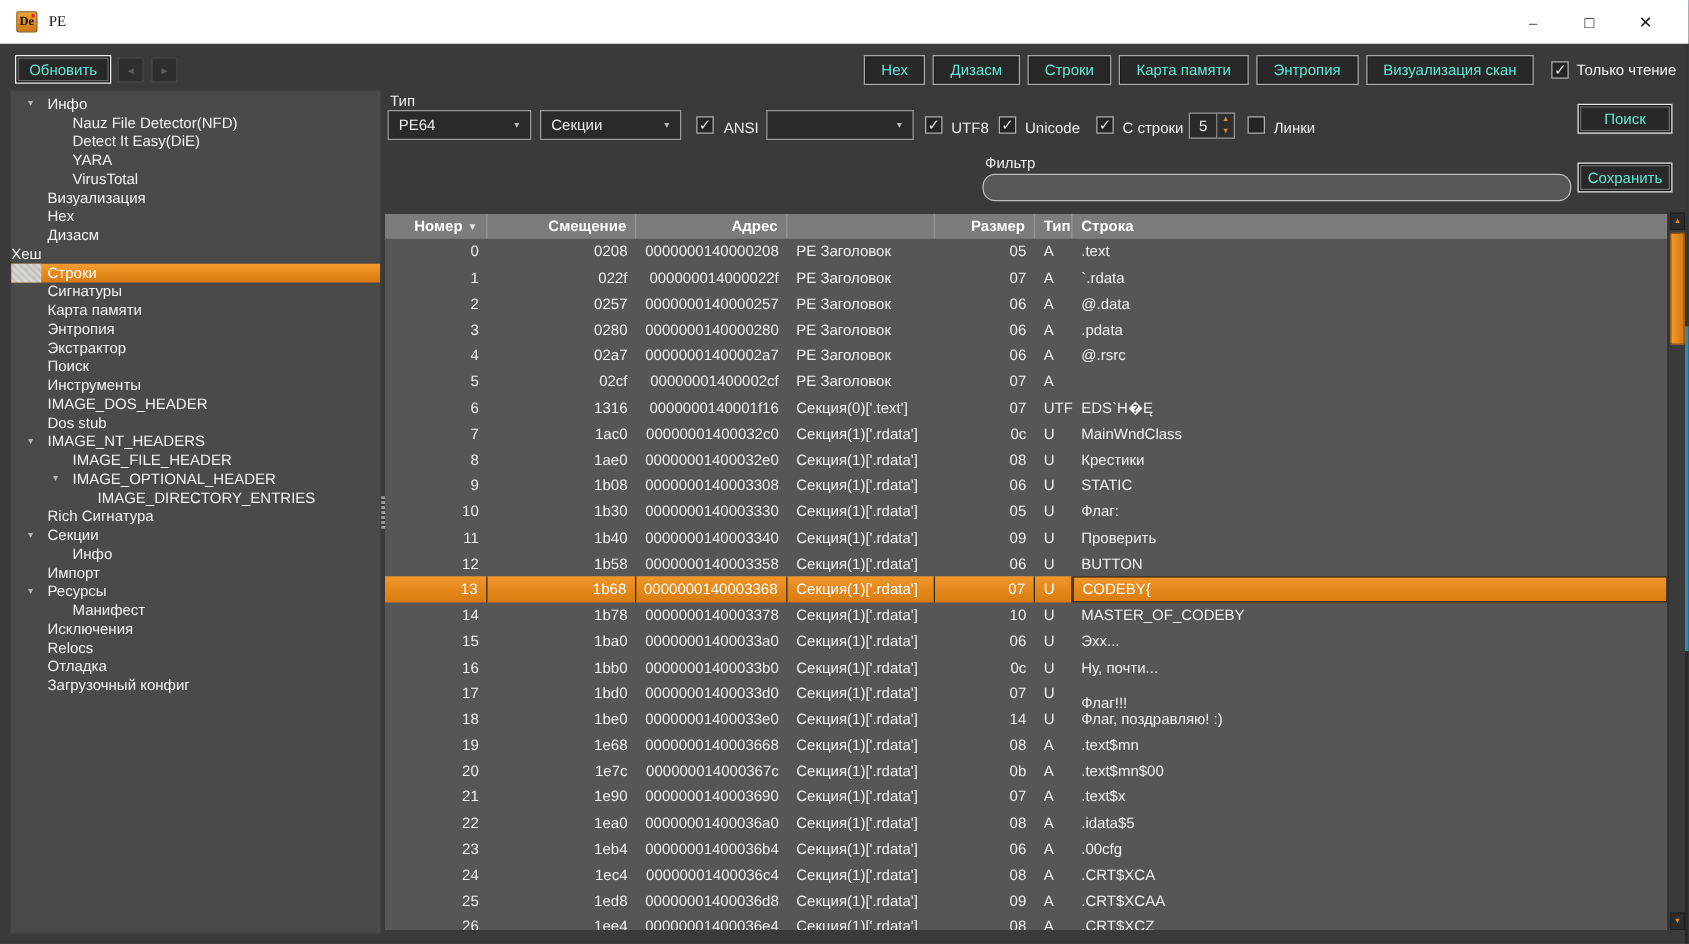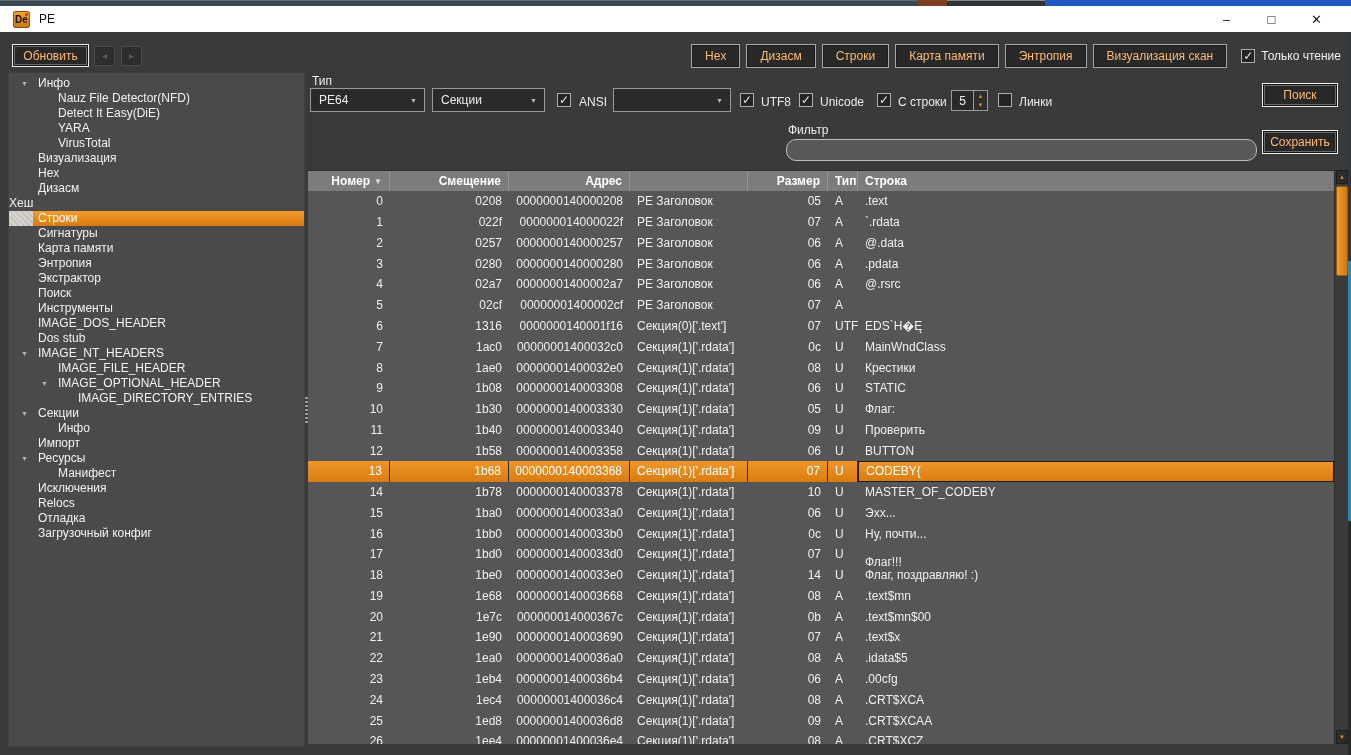--- a/index.html
+++ b/index.html
@@ -6,35 +6,35 @@
   html,body { width:1351px; height:755px; overflow:hidden; }
   body {
     position:relative; background:#3a3a3a;
     font-family:"Liberation Sans", sans-serif; color:#ededed;
     -webkit-font-smoothing:antialiased;
   }
   
   .strip { position:absolute; top:0; height:6px; }
   .edge-right { position:absolute; width:3px; right:0; }
   
-  .titlebar { position:absolute; top:6px; left:0; width:1351px; height:26px;
-    background:#ffffff; display:flex; align-items:center; }
+  .titlebar { position:absolute; top:0; left:0; width:1351px; height:35px;
+    background:#ffffff; display:flex; align-items:center;font-family:Liberation Serif, serif; }
   .app-icon { width:17px; height:17px; margin-left:13px; border-radius:2px;
     background:linear-gradient(#f2a42c,#c9791a); color:#1c1206; font-size:10px;
     font-weight:bold; display:flex; align-items:center; justify-content:center;
     border:1px solid #8a5510; position:relative; }
   .app-icon i { position:absolute; right:1px; top:1px; width:3px; height:3px;
     background:#d22; border-radius:50%; }
   .title-text { margin-left:9px; color:#111; font-size:12px; }
   .win-controls { margin-left:auto; display:flex; align-items:center;
     margin-right:12px; color:#1a1a1a; }
   .win-btn { width:45px; height:24px; display:flex; align-items:center;
     justify-content:center; font-size:13px; }
   
-  .btn { background:#282828; color:#fdba74; border:1px solid #a8a8a8;
+  .btn { background:#282828; color:#5eead4; border:1px solid #a8a8a8;
     display:flex; align-items:center; justify-content:center; font-size:12px;
     box-shadow:inset 0 0 0 1px #1e1e1e; cursor:default; }
   .btn.primary { border:1px solid #ededed; box-shadow:inset 0 0 0 1px #161616, inset 0 0 0 2px #6a6a6a; }
   .navbtn { position:absolute; width:21px; height:20px; background:#2e2e2e;
     border:1px solid #4a4a4a; color:#5c5c5c; font-size:8px; display:flex;
     align-items:center; justify-content:center; }
   
   .refresh-btn { position:absolute; left:12px; top:44px; width:77px; height:23px; }
   .view-bar { position:absolute; top:44px; right:10px; height:24px; display:flex;
     align-items:center; gap:6px; }
@@ -155,20 +155,21 @@
     <div class="tree-item" style="padding-left: 29px;"><span>Энтропия</span></div>
     <div class="tree-item" style="padding-left: 29px;"><span>Экстрактор</span></div>
     <div class="tree-item" style="padding-left: 29px;"><span>Поиск</span></div>
     <div class="tree-item" style="padding-left: 29px;"><span>Инструменты</span></div>
     <div class="tree-item" style="padding-left: 29px;"><span>IMAGE_DOS_HEADER</span></div>
     <div class="tree-item" style="padding-left: 29px;"><span>Dos stub</span></div>
     <div class="tree-item" style="padding-left: 29px;"><span class="expander" style="left: 12px;">▼</span><span>IMAGE_NT_HEADERS</span></div>
     <div class="tree-item" style="padding-left: 49px;"><span>IMAGE_FILE_HEADER</span></div>
     <div class="tree-item" style="padding-left: 49px;"><span class="expander" style="left: 32px;">▼</span><span>IMAGE_OPTIONAL_HEADER</span></div>
     <div class="tree-item" style="padding-left: 69px;"><span>IMAGE_DIRECTORY_ENTRIES</span></div>
+    <div class="tree-item" style="padding-left: 29px;"><span>Rich Сигнатура</span></div>
     <div class="tree-item" style="padding-left: 29px;"><span class="expander" style="left: 12px;">▼</span><span>Секции</span></div>
     <div class="tree-item" style="padding-left: 49px;"><span>Инфо</span></div>
     <div class="tree-item" style="padding-left: 29px;"><span>Импорт</span></div>
     <div class="tree-item" style="padding-left: 29px;"><span class="expander" style="left: 12px;">▼</span><span>Ресурсы</span></div>
     <div class="tree-item" style="padding-left: 49px;"><span>Манифест</span></div>
     <div class="tree-item" style="padding-left: 29px;"><span>Исключения</span></div>
     <div class="tree-item" style="padding-left: 29px;"><span>Relocs</span></div>
     <div class="tree-item" style="padding-left: 29px;"><span>Отладка</span></div>
     <div class="tree-item" style="padding-left: 29px;"><span>Загрузочный конфиг</span></div>
   </div>

